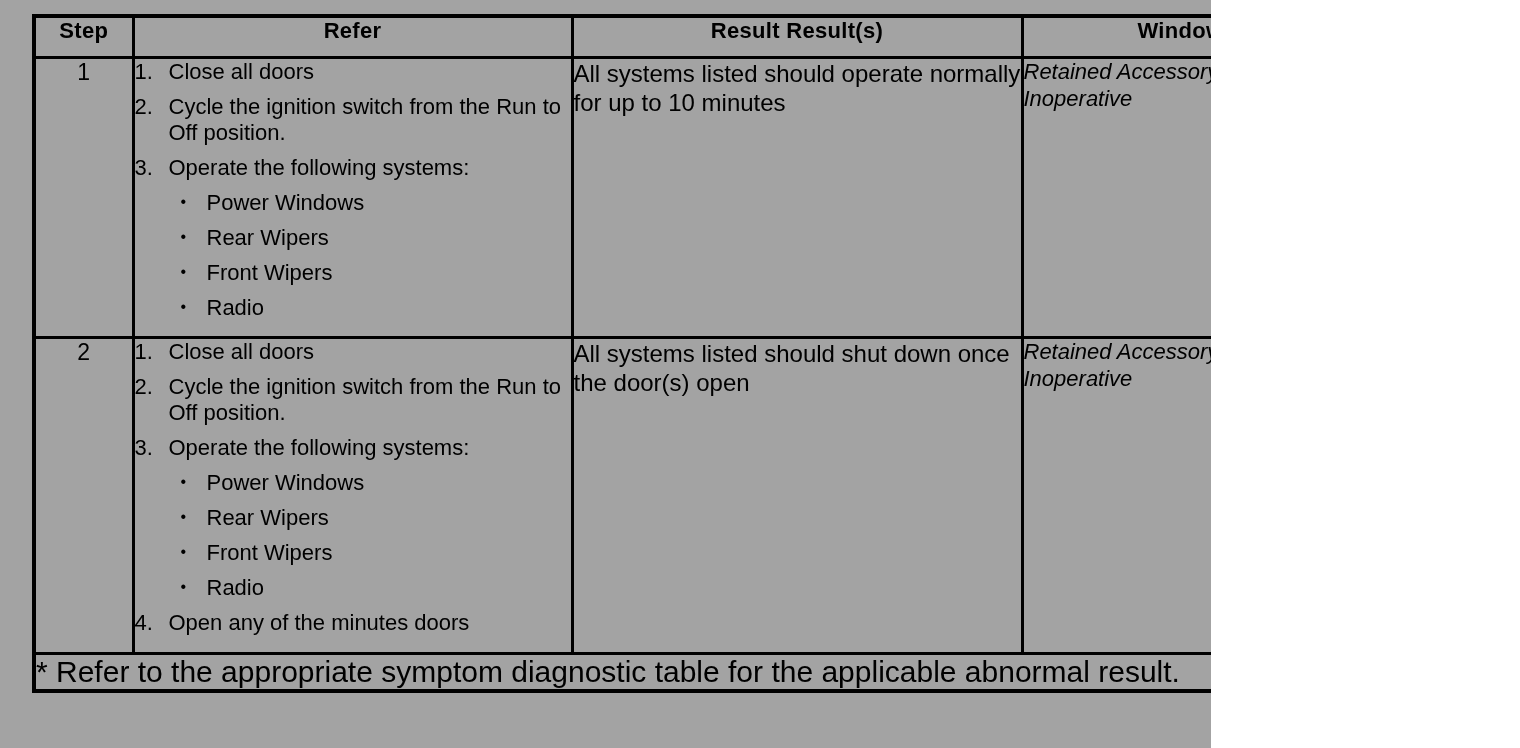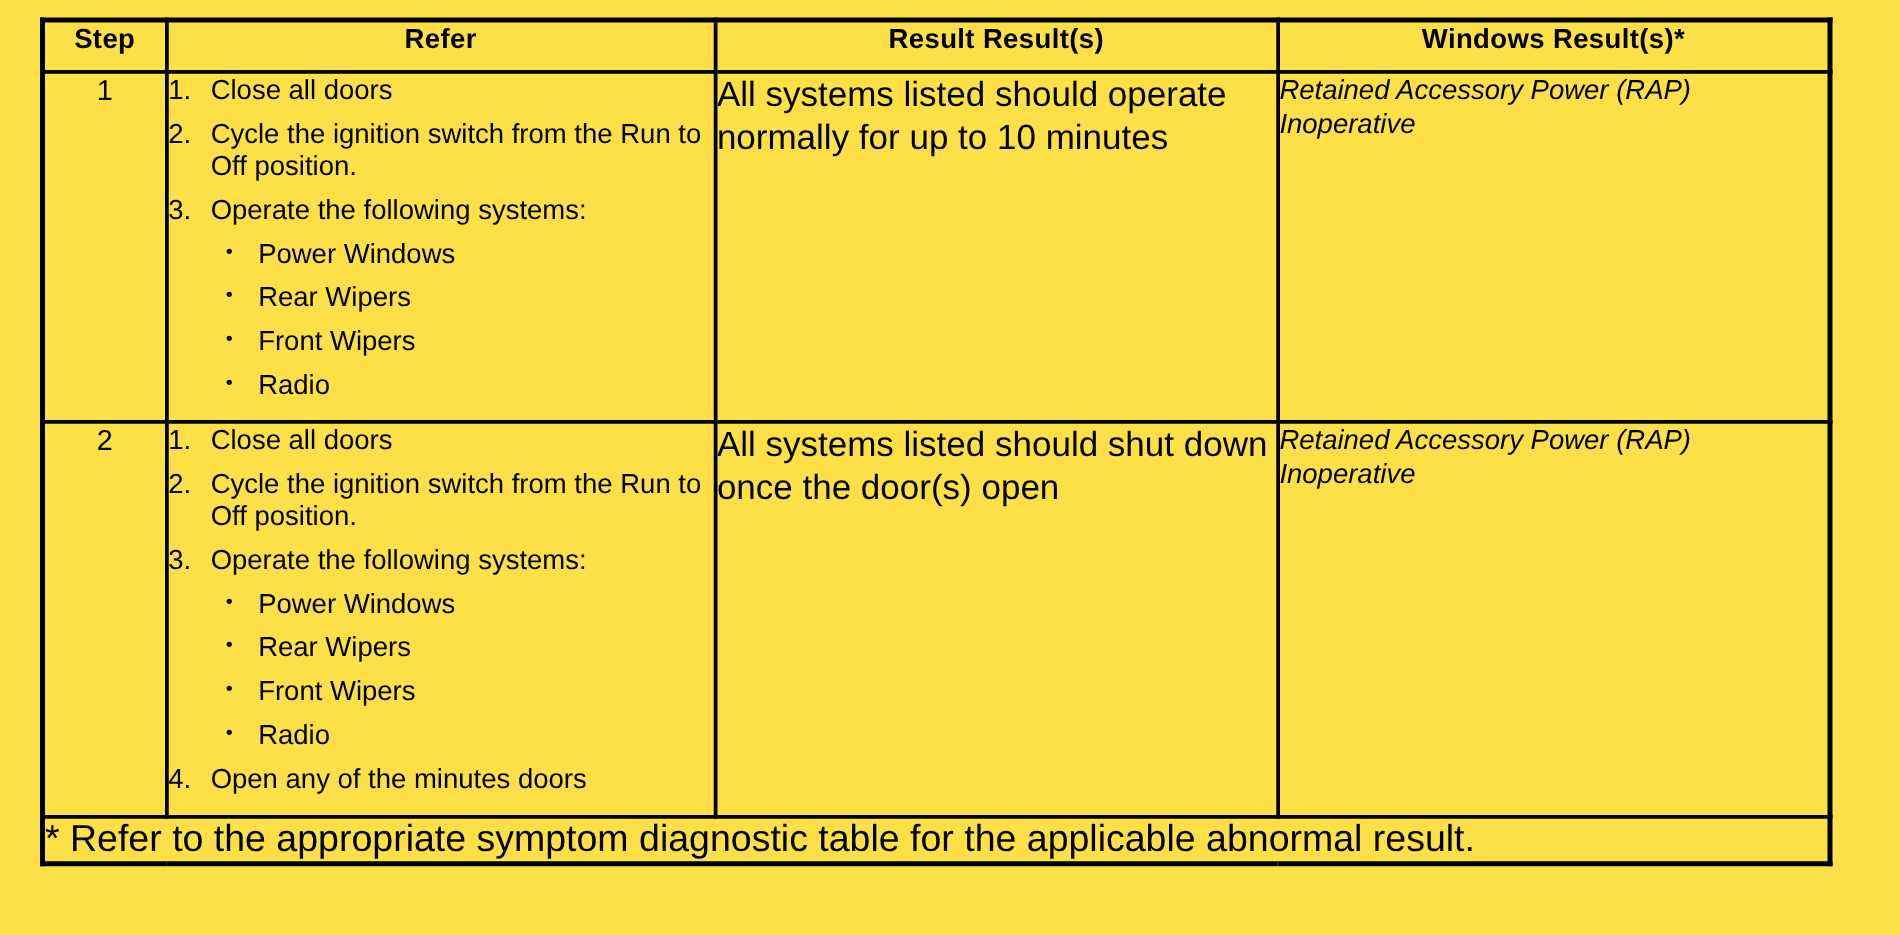--- a/index.html
+++ b/index.html
@@ -7,23 +7,23 @@
     padding: 0;
     background: #ffffff;
     width: 1520px;
     height: 748px;
     font-family: "Liberation Sans", sans-serif;
     color: #000000;
     -webkit-font-smoothing: none;
   }
   .page {
     position: relative;
-    width: 1520px;
+    width: 1211px;
     height: 748px;
-    background: #fde047;
+    background: #a3a3a3;
     overflow: hidden;
   }
   table.diag {
     position: absolute;
     left: 32px;
     top: 14px;
     width: 1430px;
     border-collapse: collapse;
     table-layout: fixed;
     border: 4px solid #000000;
@@ -73,21 +73,21 @@
   .aline.bullet {
     padding-left: 46px;
   }
   .aline.bullet .mk {
     flex: 0 0 26px;
     font-size: 16px;
     padding-top: 3px;
   }
   td.normal {
     padding: 13px 12px 8px 12px;
-    font-size: 28px;
+    font-size: 24px;
     line-height: 1.22;
   }
   td.abnormal {
     padding: 13px 12px 8px 14px;
     font-size: 22px;
     line-height: 1.22;
     font-style: italic;
     margin-top: 37px;
   }
   td.footnote {

